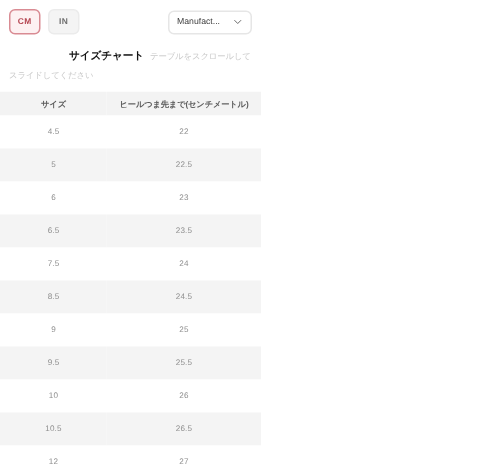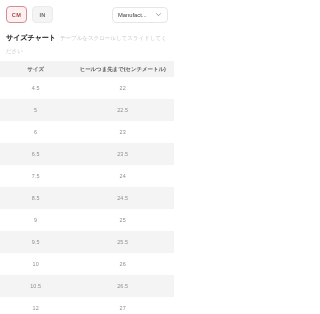--- a/index.html
+++ b/index.html
@@ -93,20 +93,21 @@
   }
   .heading-line {
     display: block;
     line-height: 9px;
   }
   .chart-title {
     font-size: 7.1px;
     font-weight: 700;
     color: #141414;
     letter-spacing: -.1px;
+    margin-left: 40px;
   }
   .chart-hint {
     font-size: 5.6px;
     color: #c9c9c9;
     letter-spacing: -.1px;
     margin-left: 4px;
   }
 
   
   .table-scroll {

